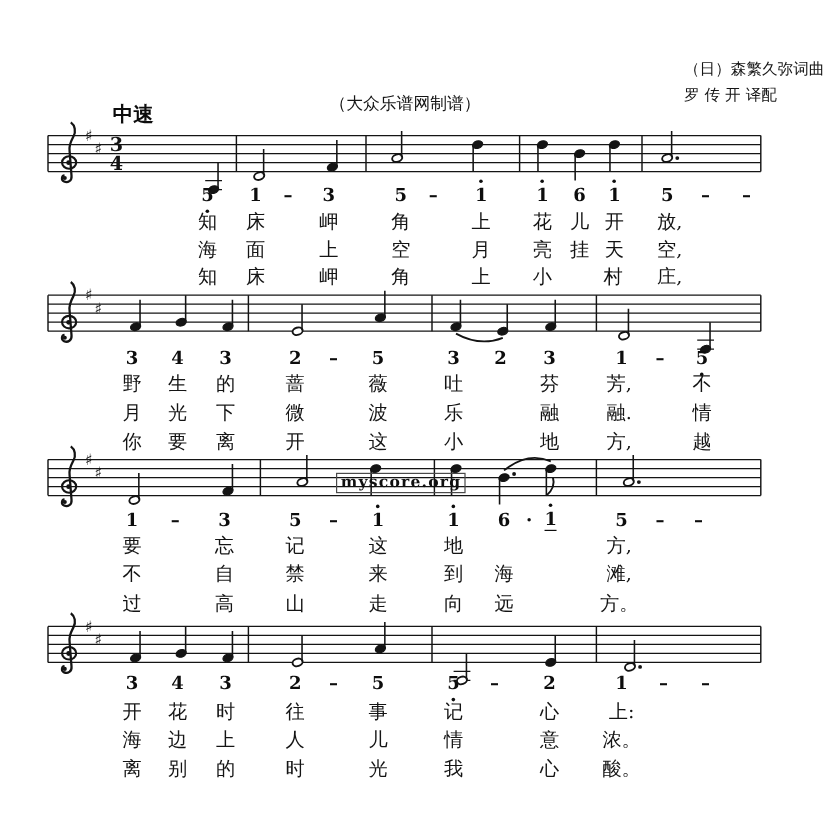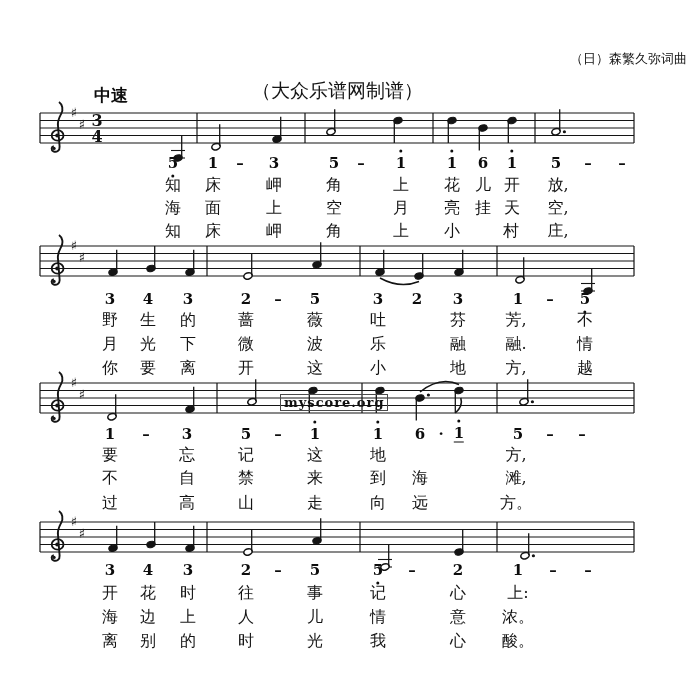--- a/index.html
+++ b/index.html
@@ -1,21 +1,21 @@
 <!DOCTYPE html>
 <html><head>
 <meta charset="utf-8">
 <style>
   html,body{margin:0;padding:0;background:#ffffff;}
   #page{position:relative;width:695px;height:686px;background:#ffffff;overflow:hidden;
         font-family:"DejaVu Serif","Liberation Serif",serif;color:#111;}
   .title{position:absolute;top:34px;left:0;width:675px;text-align:center;
          font-size:27px;font-weight:bold;letter-spacing:4px;color:#0d0d0d;}
   .subtitle{position:absolute;top:78px;left:0;width:675px;text-align:center;
-            font-size:19px;color:#151515;}
+            font-size:14px;color:#151515;}
   .credits{position:absolute;top:48px;right:8px;text-align:left;
            font-size:13px;line-height:21px;color:#151515;}
   .tempo{position:absolute;top:84px;left:94px;font-size:17px;font-weight:bold;color:#0d0d0d;}
   .sys-svg{position:absolute;left:0;}
   .num{position:absolute;transform:translate(-50%,-50%);
        font-size:15px;font-weight:bold;line-height:15px;color:#0d0d0d;white-space:nowrap;}
   .num.u{border-bottom:1.5px solid #0d0d0d;padding-bottom:1px;}
   .octdot{position:absolute;left:50%;width:3px;height:3px;border-radius:50%;
           background:#0d0d0d;transform:translateX(-50%);}
   .octdot.a{top:-6px;}
@@ -26,20 +26,21 @@
              font-size:13px;font-weight:bold;letter-spacing:1px;color:#101010;
              border:1px solid #4a4a4a;padding:0 3px;line-height:15px;}
 </style>
 </head>
 <body>
 
 <div id="page">
   <div class="subtitle">（大众乐谱网制谱）</div>
   <div class="credits">
     <div>（日）森繁久弥词曲</div>
+    <div>罗 传  开 译配</div>
   </div>
   <div class="tempo">中速</div>
   <div id="score">
       <svg width="695" height="84" viewBox="0 -24 695 84" class="sys-svg" style="top: 89px;">
         <line x1="40" x2="634" y1="0" y2="0" stroke="#141414" stroke-width="1.1"></line>
         <line x1="40" x2="634" y1="7.5" y2="7.5" stroke="#141414" stroke-width="1.1"></line>
         <line x1="40" x2="634" y1="15" y2="15" stroke="#141414" stroke-width="1.1"></line>
         <line x1="40" x2="634" y1="22.5" y2="22.5" stroke="#141414" stroke-width="1.1"></line>
         <line x1="40" x2="634" y1="30" y2="30" stroke="#141414" stroke-width="1.1"></line>
         <line x1="40" x2="40" y1="0" y2="30" stroke="#141414" stroke-width="1.2"></line>

